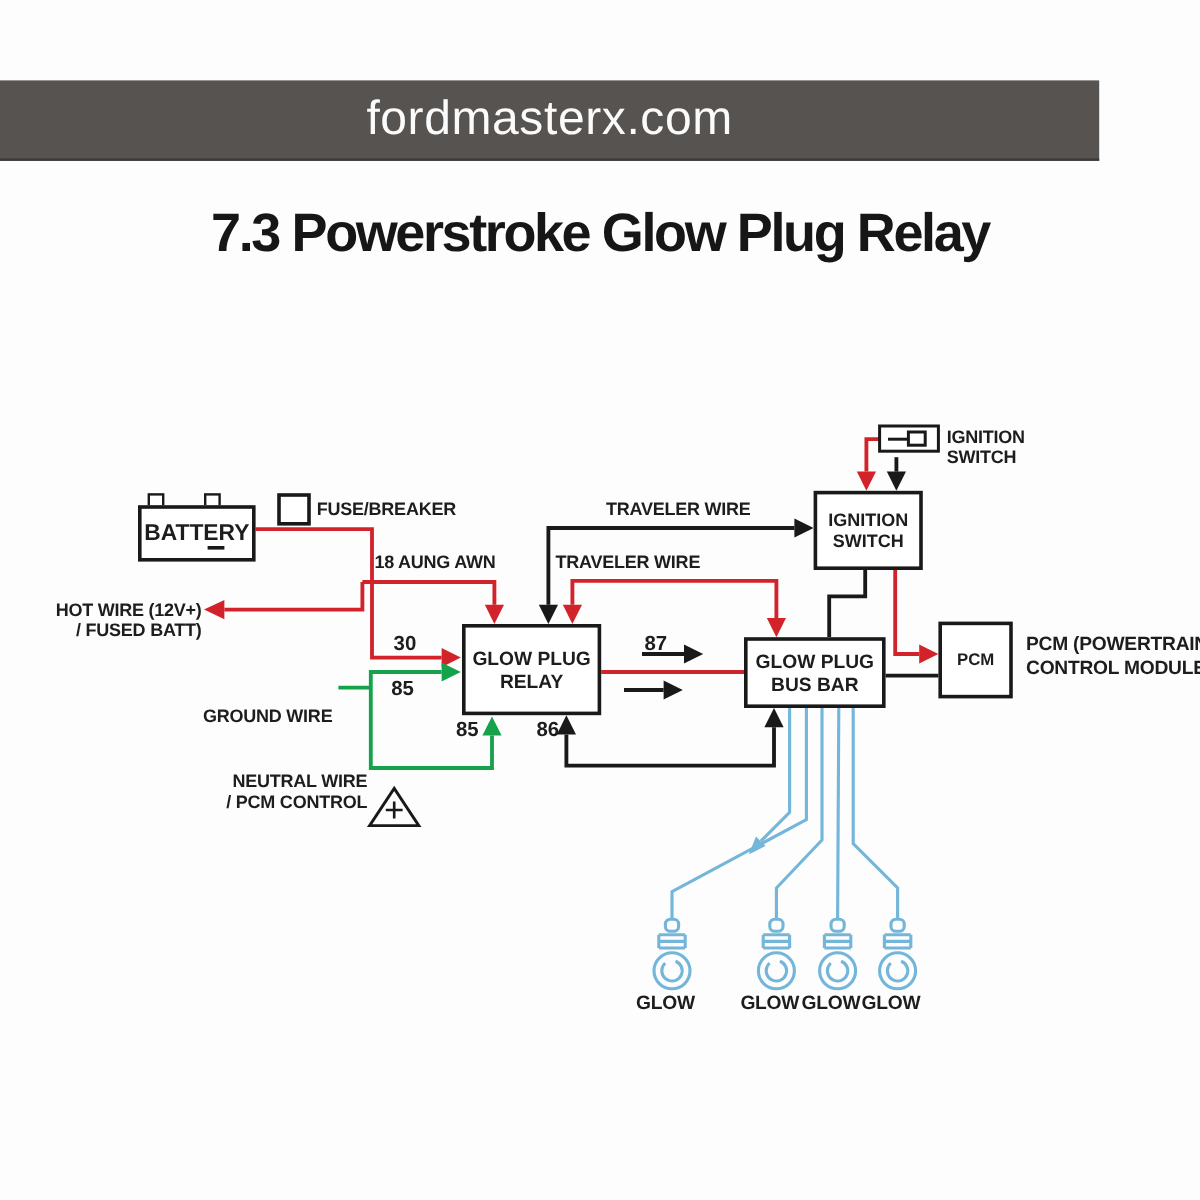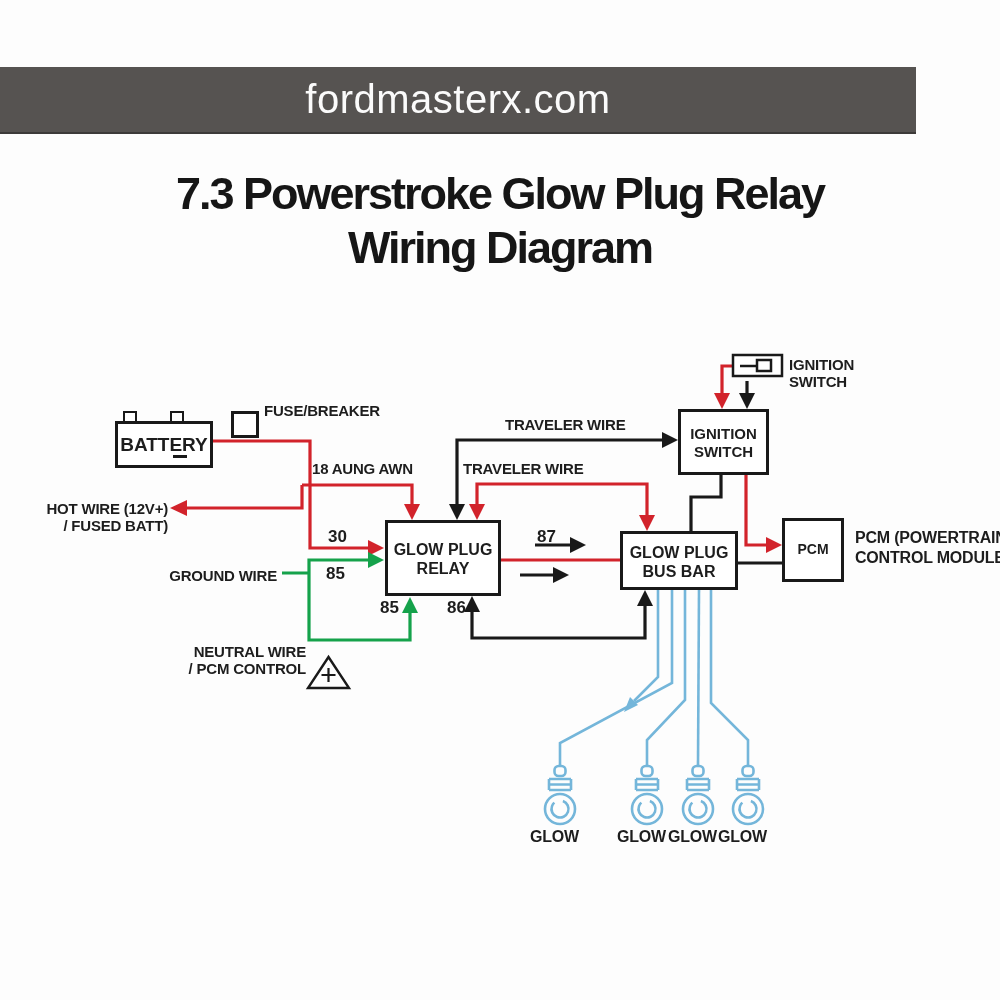--- a/index.html
+++ b/index.html
@@ -40,21 +40,20 @@
 </head>
 <body>
 
 <div class="page">
 
   <div class="banner">
     <span>fordmasterx.com</span>
   </div>
 
   <div class="title t1">7.3 Powerstroke Glow Plug Relay</div>
-  <div class="title t2">Wiring Diagram</div>
 
   <svg width="1000" height="1000" viewBox="0 0 1000 1000">
 
     <g>
       <path class="wr" d="M208,441 H310 V548 H368"></path>
       <polygon class="ar" points="192,441 209,433 209,449"></polygon>
       <polygon class="ar" points="384,548 368,540 368,556"></polygon>
       <path class="wr" d="M302,485 H412 V504 M302,485 V508 H187"></path>
       <polygon class="ar" points="412,520 404,504 420,504"></polygon>
       <polygon class="ar" points="170,508 187,500 187,516"></polygon>
@@ -166,28 +165,28 @@
 
   <div class="box" style="left:678px;top:409px;width:91px;height:66px;font-size:15px;line-height:18px;padding-top:13px;">
     <div>IGNITION</div>
     <div>SWITCH</div>
   </div>
 
   <div class="box" style="left:782px;top:518px;width:62px;height:64px;font-size:14px;line-height:56px;">
     <span>PCM</span>
   </div>
 
-  <div class="lbl" style="left:264px;top:402px;">FUSE/BREAKER</div>
+  <div class="lbl" style="left:264px;top:416px;">FUSE/BREAKER</div>
 
   <div class="lbl rgt" style="left:35px;top:500px;width:133px;">
     <div>HOT WIRE (12V+)</div>
     <div>/ FUSED BATT)</div>
   </div>
 
-  <div class="lbl rgt" style="left:150px;top:567px;width:127px;">GROUND WIRE</div>
+  <div class="lbl rgt" style="left:150px;top:589px;width:127px;">GROUND WIRE</div>
 
   <div class="lbl rgt" style="left:180px;top:643px;width:126px;">
     <div>NEUTRAL WIRE</div>
     <div>/ PCM CONTROL</div>
   </div>
 
   <div class="lbl ctr" style="left:312px;top:460px;width:140px;">18 AUNG AWN</div>
   <div class="lbl ctr" style="left:505px;top:416px;width:140px;">TRAVELER WIRE</div>
   <div class="lbl ctr" style="left:463px;top:460px;width:140px;">TRAVELER WIRE</div>
 

